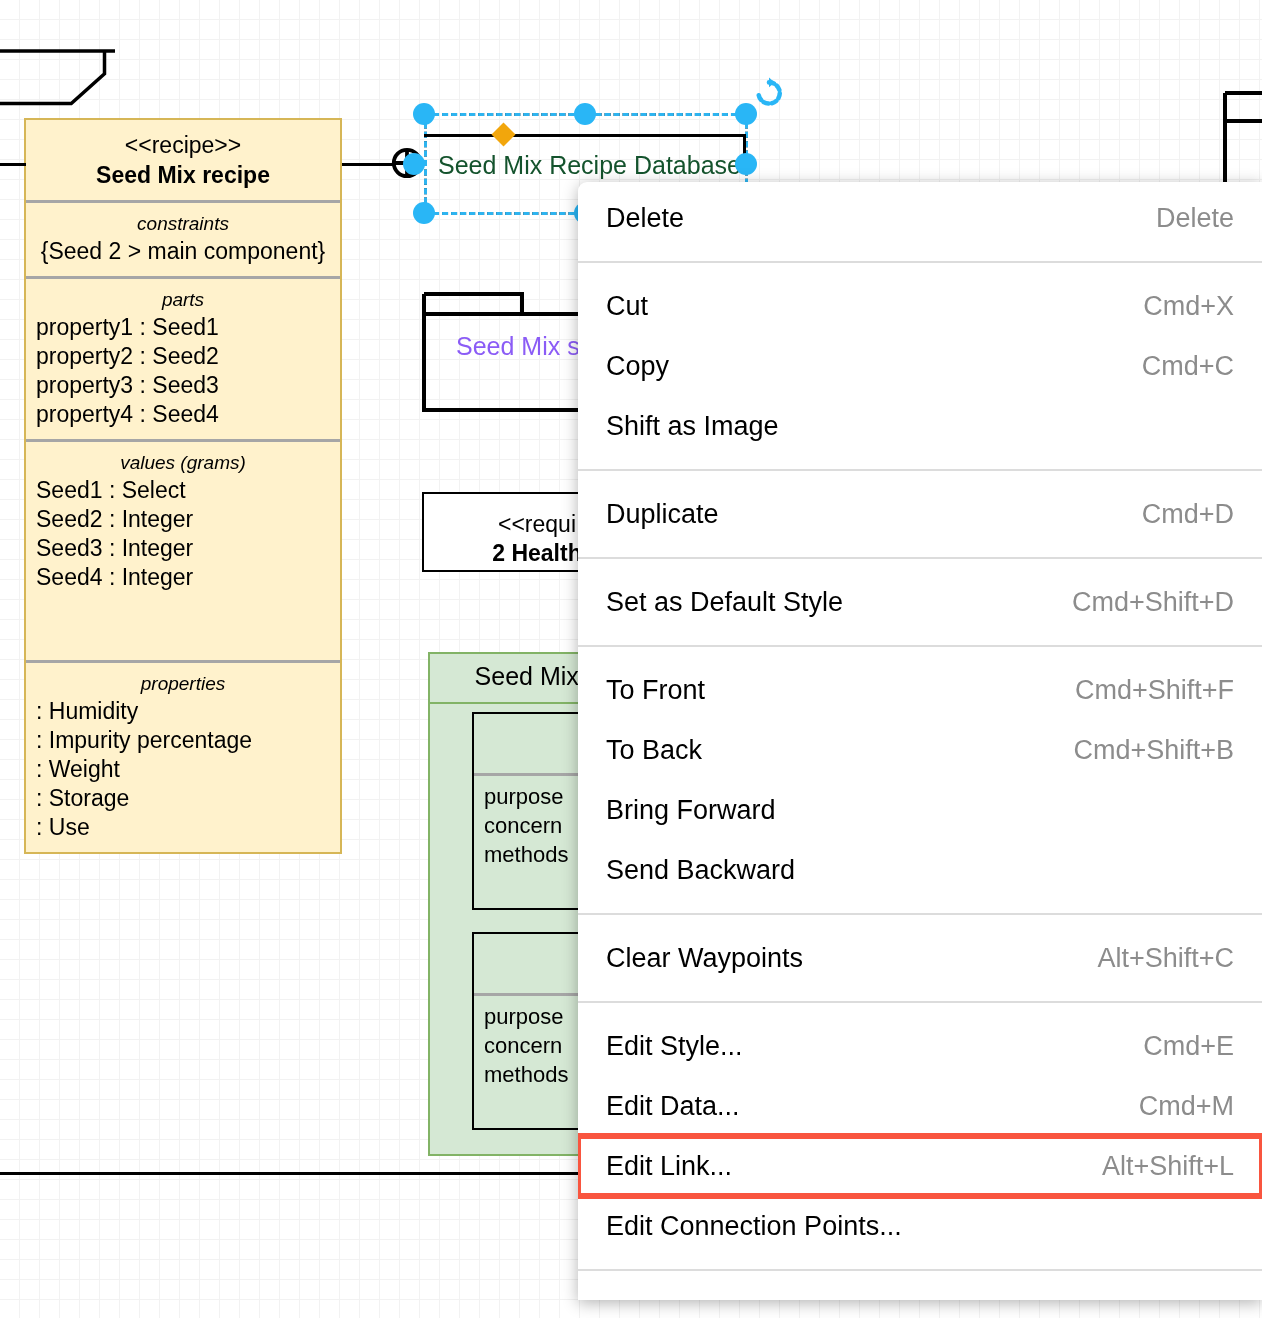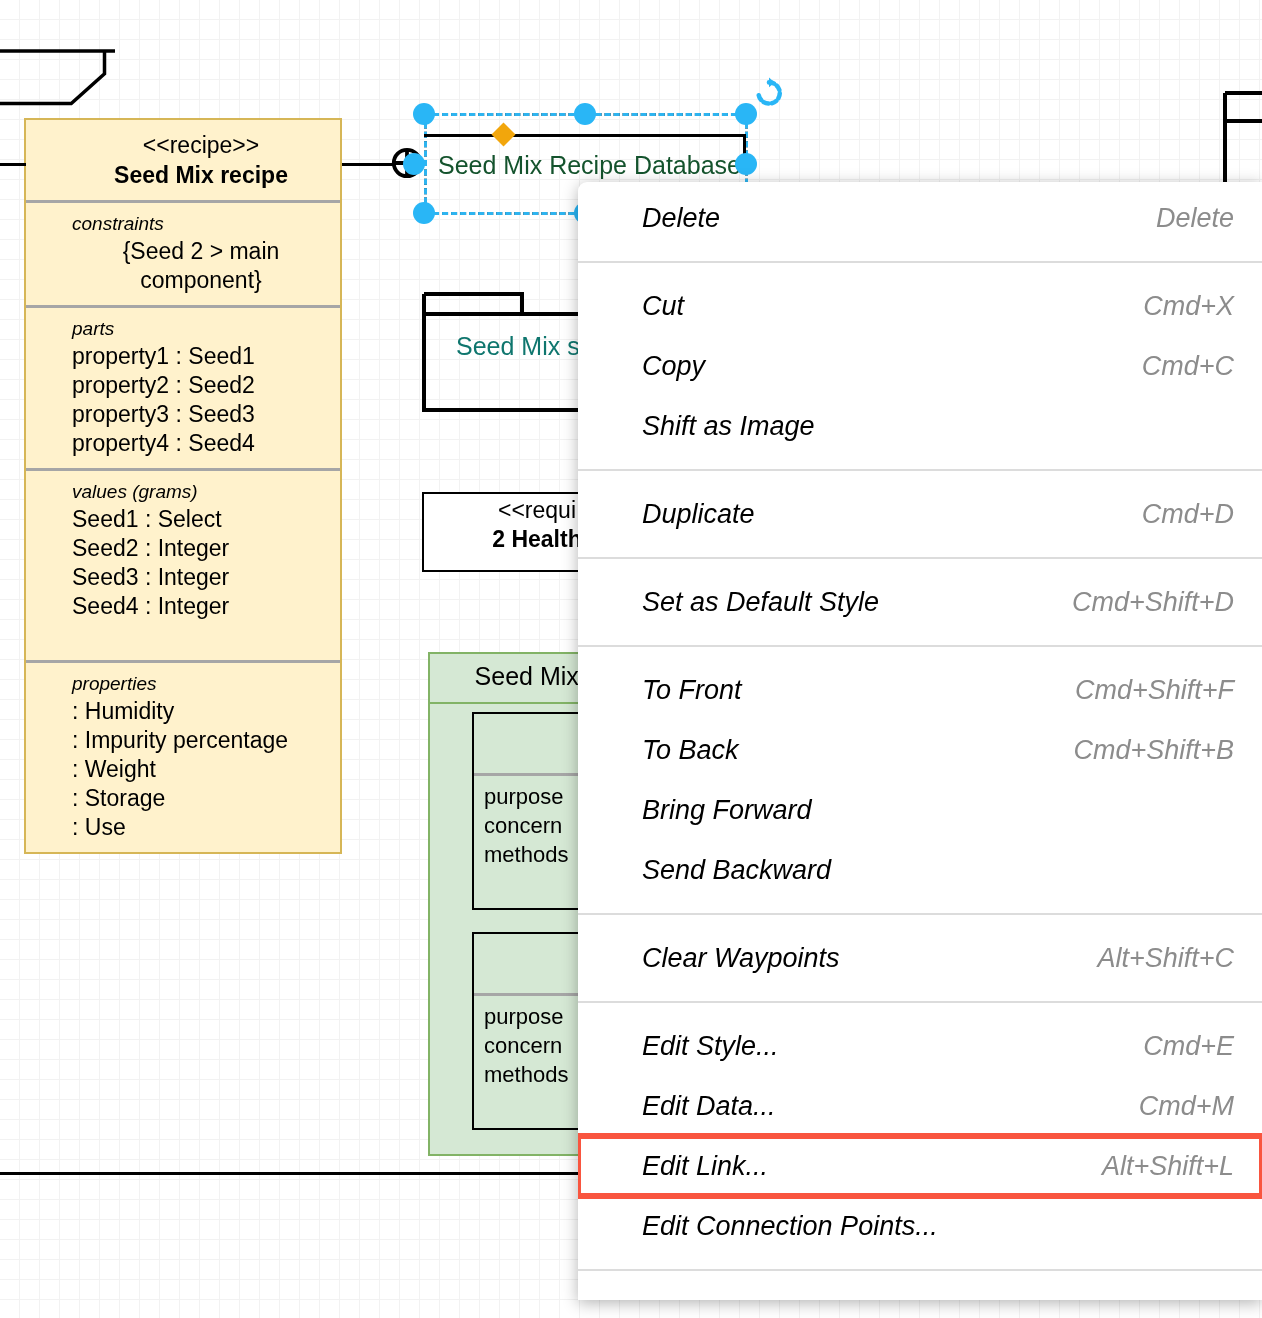--- a/index.html
+++ b/index.html
@@ -25,23 +25,23 @@
   .abs{position:absolute;}
 
   
   .shape{position:absolute;box-sizing:border-box;}
 
   .recipe-box{
     left:24px;top:118px;width:318px;height:736px;
     background:#fff2cc;border:2px solid #d6b656;
     display:flex;flex-direction:column;
   }
-  .recipe-sec{padding:8px 10px 10px 10px;margin-left:36px;}
+  .recipe-sec{padding:8px 10px 10px 10px;}
   .recipe-div{height:3px;background:#a6a6a6;margin:0;flex:none;}
-  .sec-title{text-align:left;font-style:italic;font-size:19px;color:#000;line-height:26px;}
+  .sec-title{text-align:center;font-style:italic;font-size:19px;color:#000;line-height:26px;}
   .sec-line{font-size:23px;line-height:29px;color:#000;text-align:left;}
   .sec-line.center{text-align:center;}
   .sec-line.bold{font-weight:bold;}
   .stereo{text-align:center;font-size:23px;line-height:30px;}
 
   .white-box{
     background:#ffffff;border:2px solid #000;
   }
   .green-box{background:#d5e8d4;border:2px solid #82b366;}
   .pink-box{background:#f8cecc;border:2px solid #b85450;}
@@ -82,22 +82,22 @@
   
   #ctxmenu{
     position:absolute;left:578px;top:182px;width:684px;height:1118px;
     background:#ffffff;border-radius:9px 0 0 0;
     box-shadow:0 3px 16px rgba(0,0,0,.30);
     overflow:hidden;
     box-sizing:border-box;
   }
   .mi{
     position:relative;display:flex;align-items:center;
-    height:60px;padding:0 0 0 64px;box-sizing:border-box;
-    font-size:27px;color:#000;cursor:default;font-style:italic;
+    height:60px;padding:0 0 0 28px;box-sizing:border-box;
+    font-size:27px;color:#000;cursor:default;
   }
   .mi .lbl{flex:1 1 auto;white-space:nowrap;}
   .mi .sc{flex:0 0 auto;color:#8c8c8c;font-size:27px;padding-right:28px;white-space:nowrap;}
   .msep{height:2px;background:#dcdcdc;margin:7px 0;}
   .mi.hl{outline:6px solid #f9553f;outline-offset:-3px;z-index:5;background:#fff;}
 
   
   .mgroup{padding:6px 0;}
 </style>
 </head>
@@ -159,29 +159,29 @@
 
 <div class="ln lnh" style="left:0;top:163px;width:26px;"></div>
 
 <div class="ln lnh" style="left:342px;top:163px;width:56px;"></div>
 
 <svg class="abs" width="230" height="130" viewBox="0 0 230 130" style="left:422px;top:292px;">
   <path d="M2 2 H100 V22 H230" stroke="#000" stroke-width="4" fill="none"></path>
   <path d="M2 2 V118 H230" stroke="#000" stroke-width="4" fill="none"></path>
   <path d="M2 22 H230" stroke="#000" stroke-width="4" fill="none"></path>
 </svg>
-<div class="abs" style="left:456px;top:332px;font-size:25px;color:#0f766e;">Seed Mix s</div>
+<div class="abs" style="left:456px;top:332px;font-size:25px;color:#8b5cf6;">Seed Mix s</div>
 
 <svg class="abs" width="36" height="36" viewBox="0 0 36 36" style="left:576px;top:392px;">
   <circle cx="18" cy="18" r="14" stroke="#000" stroke-width="4" fill="#fff"></circle>
   <path d="M18 4 V32 M4 18 H32" stroke="#000" stroke-width="4"></path>
 </svg>
 
 <div class="shape white-box" style="left:422px;top:492px;width:230px;height:80px;">
-  <div class="sec-line center" style="margin-top:2px;">&lt;&lt;requi</div>
+  <div class="sec-line center" style="margin-top:16px;">&lt;&lt;requi</div>
   <div class="sec-line center bold">2 Health</div>
 </div>
 
 <div class="shape green-box" style="left:428px;top:652px;width:240px;height:504px;">
   <div style="height:48px;line-height:44px;text-align:center;font-size:25px;border-bottom:2px solid #82b366;">Seed Mix Vie</div>
 </div>
 
 <div class="innerbox" style="left:472px;top:712px;width:200px;height:198px;">
   <div class="hdr"></div>
   <div class="body">

